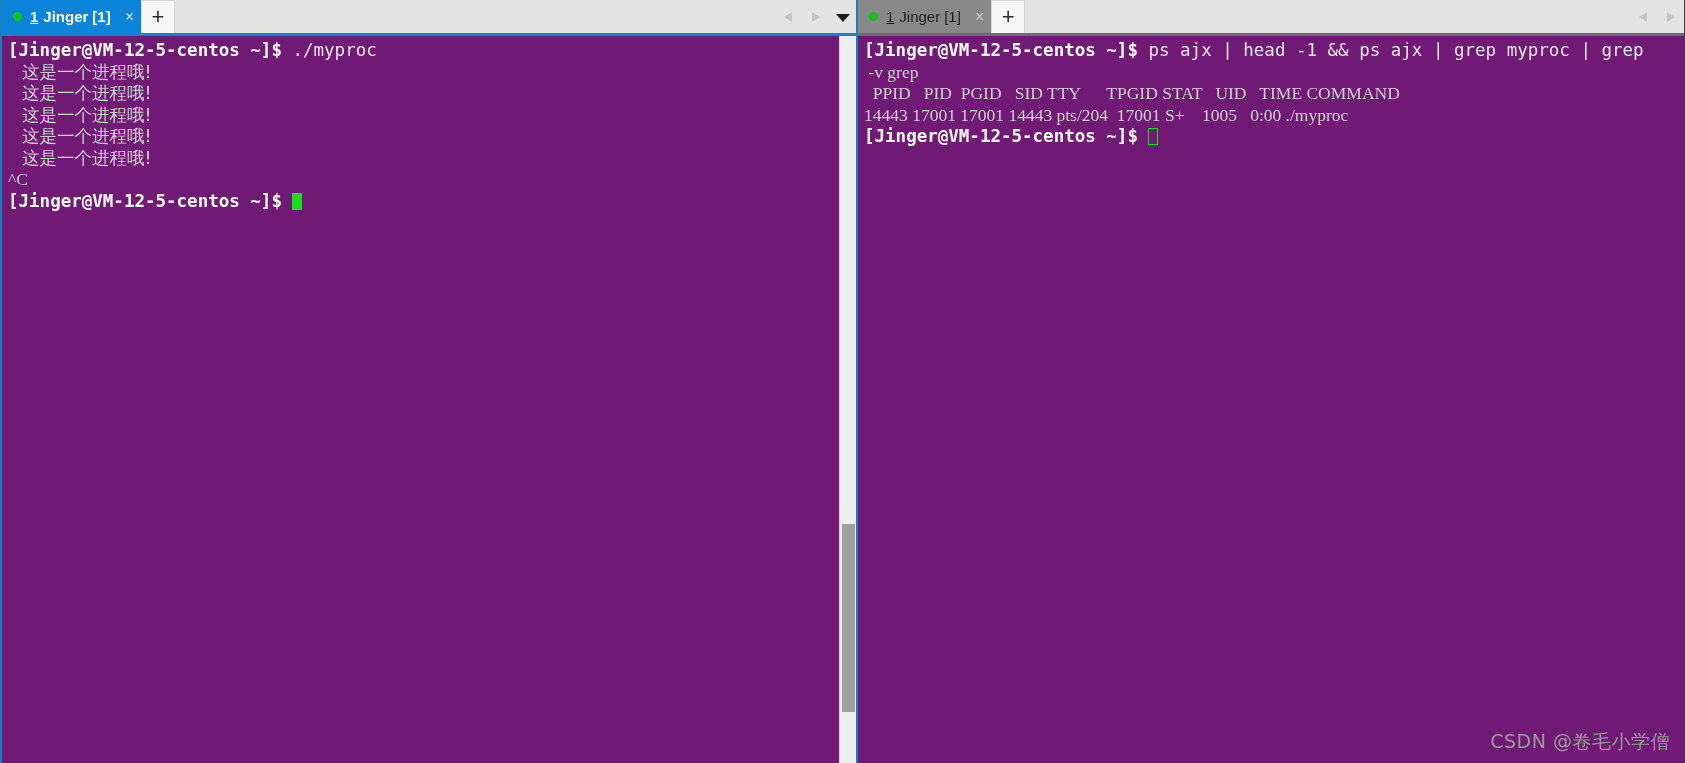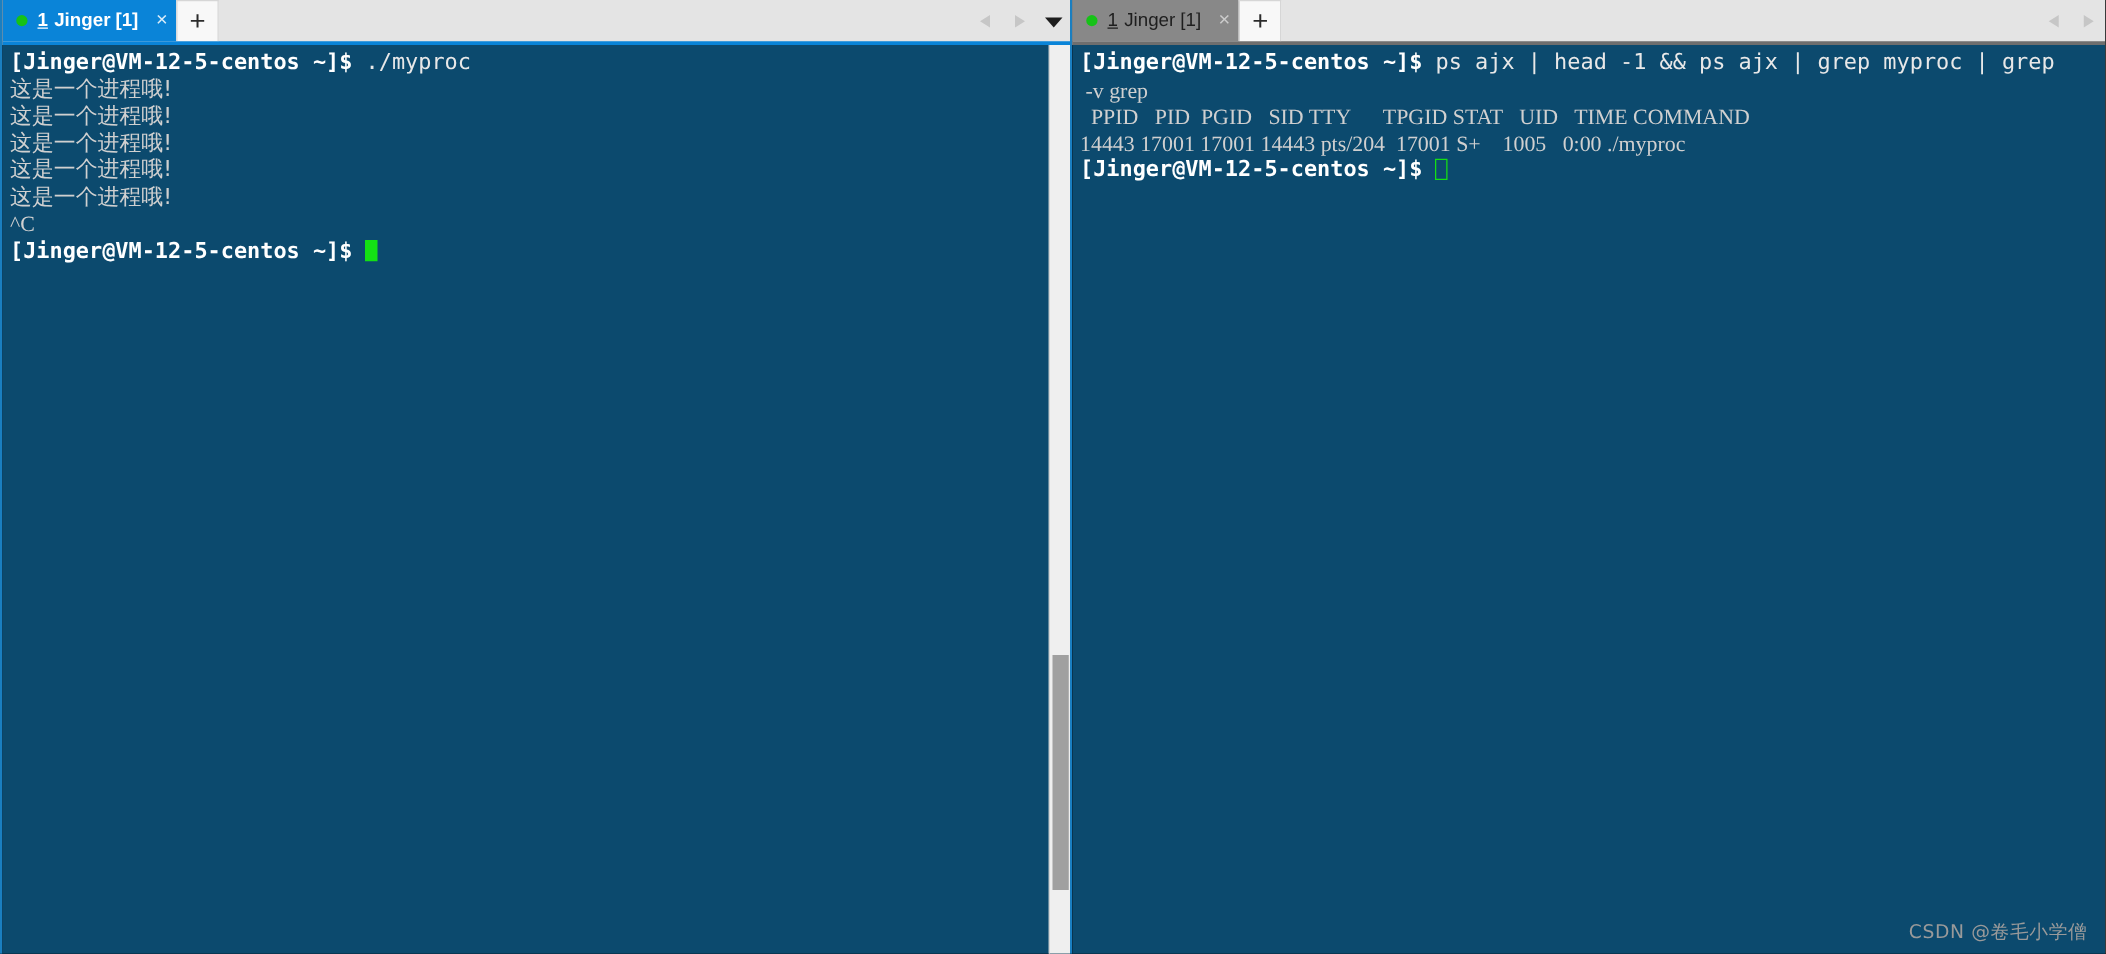--- a/index.html
+++ b/index.html
@@ -157,41 +157,42 @@
     border-left: 7px solid transparent;
     border-right: 7px solid transparent;
     border-top: 8px solid #1d1d1d;
   }
 
   
   .term-wrap {
     flex: 1 1 auto;
     position: relative;
     display: flex;
-    background: #0c4a6e;
+    background: #701a75;
     overflow: hidden;
   }
   .term {
     flex: 1 1 auto;
     padding: 4px 0 0 6px;
     box-sizing: border-box;
     overflow: hidden;
     color: #d8d8d8;
     font-family: "DejaVu Sans Mono", monospace;
     font-size: 17.5px;
     line-height: 21.5px;
     white-space: pre;
   }
   .line { height: 21.5px; white-space: pre; }
   .prompt { color: #ffffff; font-weight: bold; }
   .cmd    { color: #e8e8e8; }
   .out    { color: #d0d0d0; font-family: Liberation Serif, serif; }
   .out-cn {
     font-family: "DejaVu Sans", "Liberation Sans", sans-serif;
     font-size: 17.5px;
+    margin-left: 14px;
   }
 
   .cursor-block {
     display: inline-block;
     width: 10px;
     height: 17px;
     background: #14e014;
     vertical-align: -3px;
   }
   .cursor-hollow {
@@ -223,21 +224,21 @@
     cursor: pointer;
   }
 
   
   .watermark {
     position: absolute;
     right: 14px;
     bottom: 8px;
     color: #9a9a9a;
     font-family: "DejaVu Sans", "Liberation Sans", sans-serif;
-    font-size: 15px;
+    font-size: 19px;
     letter-spacing: 0.5px;
     user-select: none;
     pointer-events: none;
   }
 </style>
 </head>
 <body>
 
 <div id="app">
 

